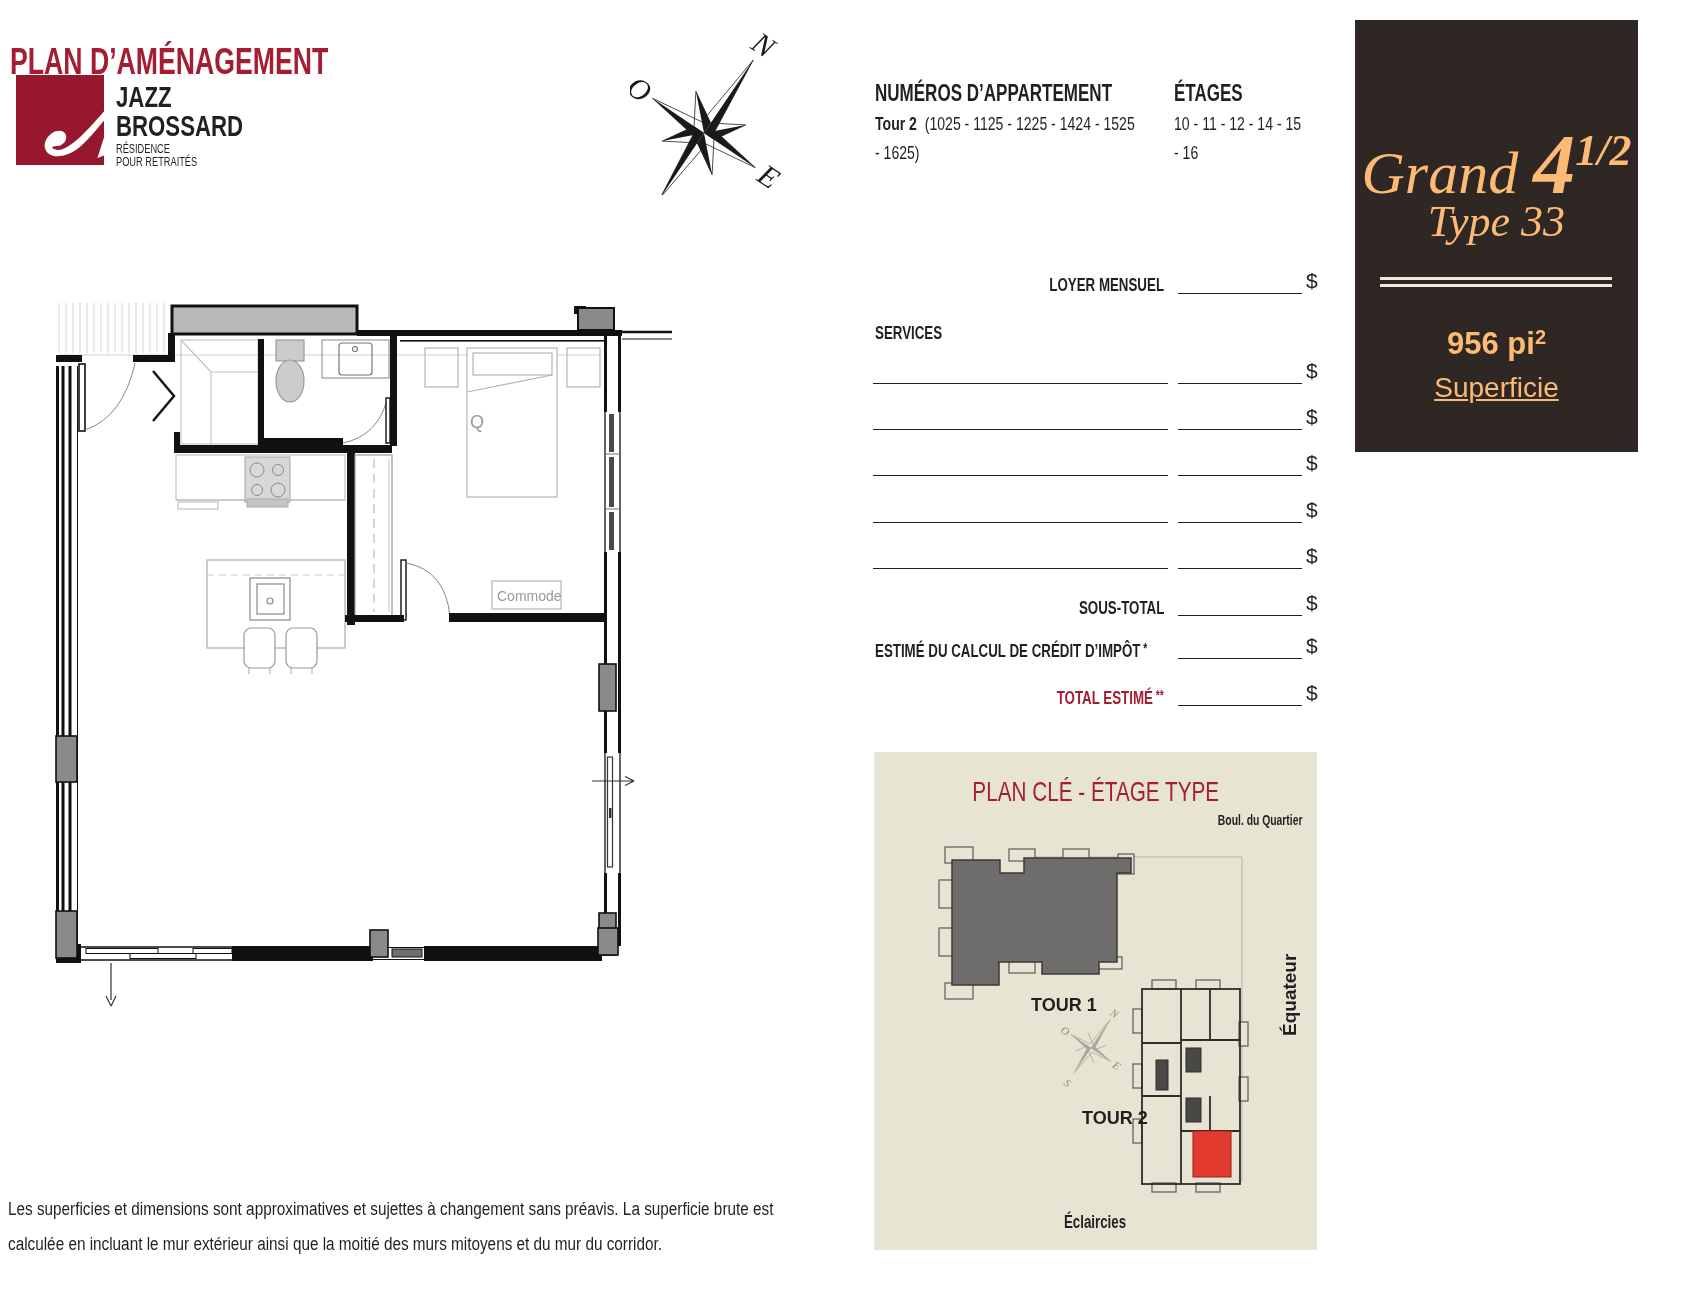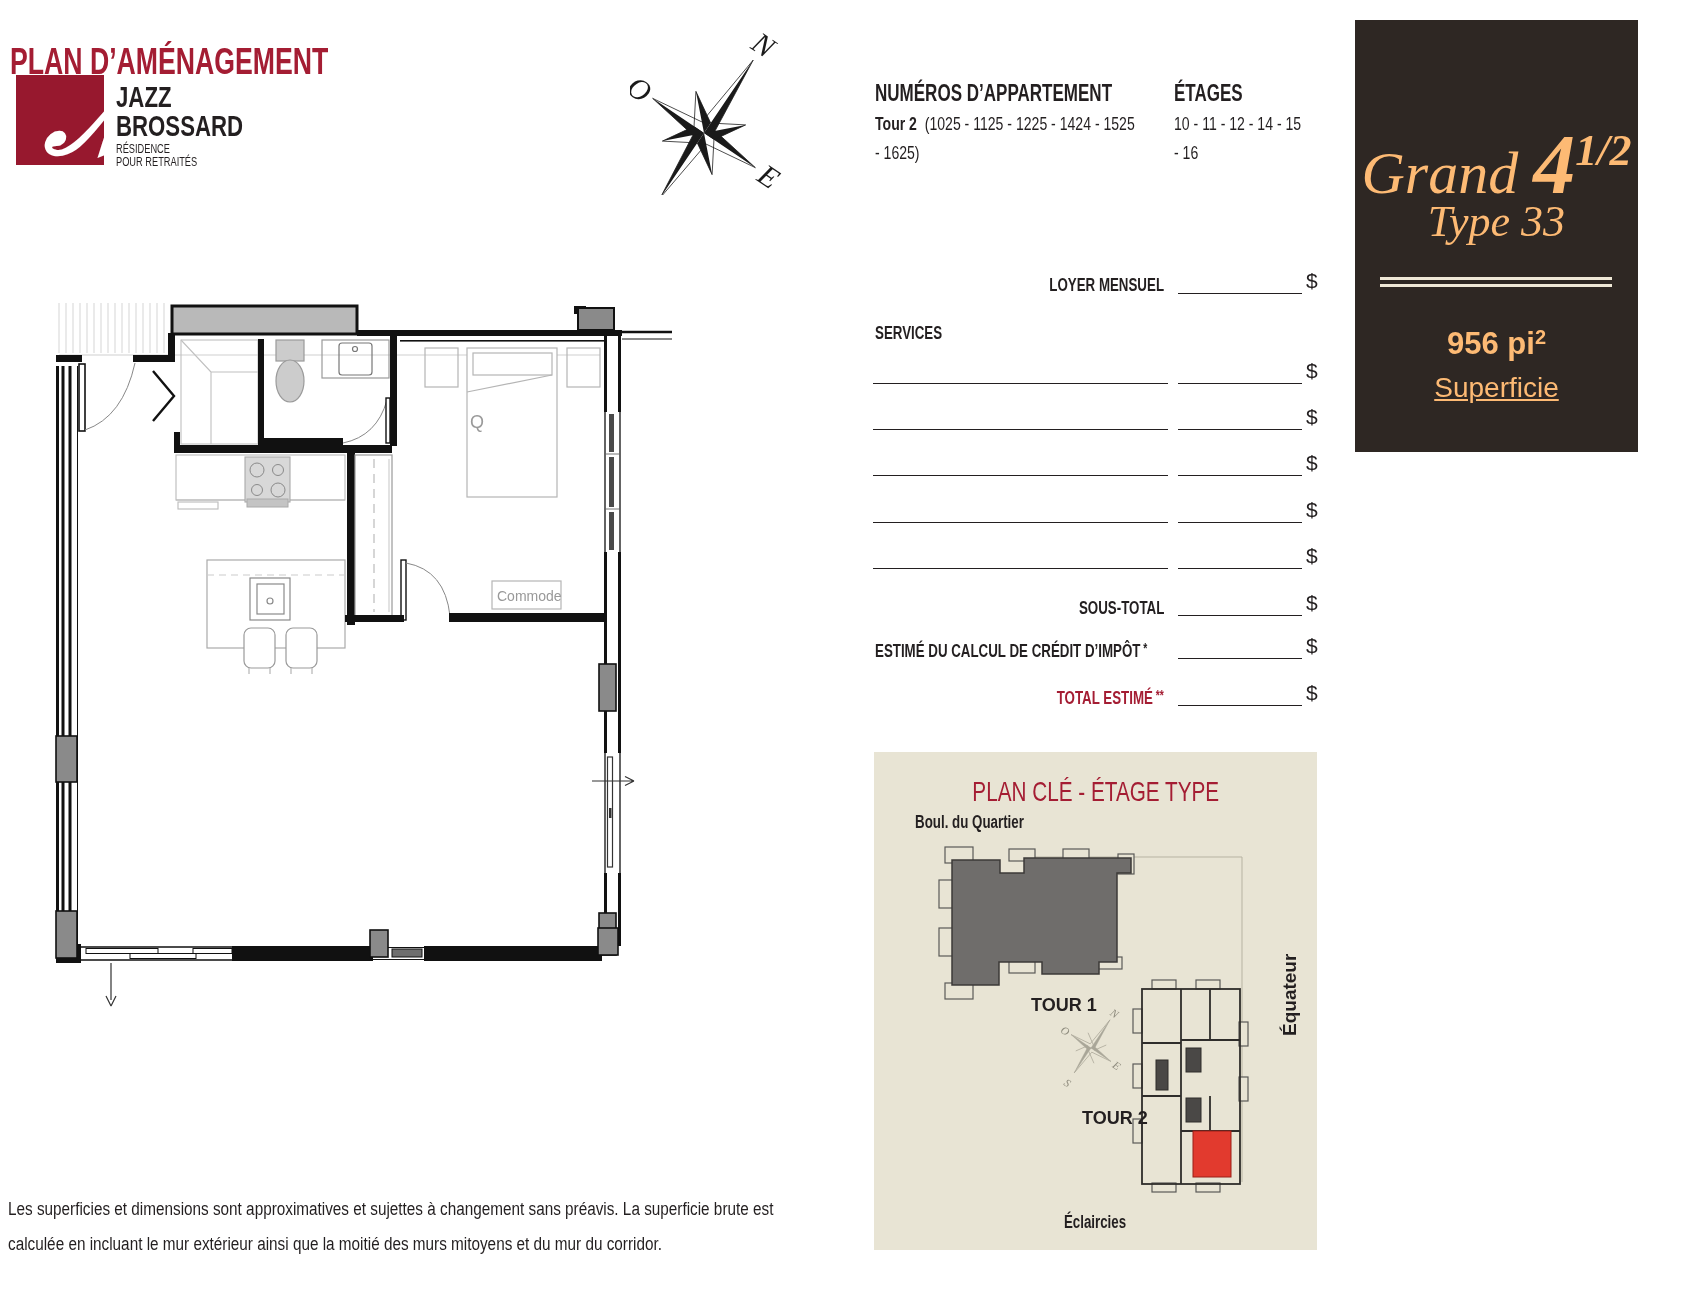--- a/index.html
+++ b/index.html
@@ -104,21 +104,21 @@
   <div class="abs" style="left:25px;top:264px;width:232px;height:2.5px;background:#efe8d6"></div>
 
   <div class="abs" style="left:0;top:306px;width:283px;font-size:31px;font-weight:bold;">956 pi<span style="font-size:20px;position:relative;top:-10px;">2</span></div>
   <div class="abs" style="left:0;top:352px;width:283px;font-size:28px;text-decoration:underline;">Superficie</div>
 </div>
 
 <div class="abs" style="left:874px;top:752px;width:443px;height:498px;background:#e8e4d4;">
 
   <div class="abs red" style="left:0;top:24px;width:443px;text-align:center;font-size:28px;font-weight:normal;"><span class="cond" style="transform-origin:50% 0;">PLAN CLÉ - ÉTAGE TYPE</span></div>
 
-  <div class="abs" style="left:0;top:60px;width:443px;text-align:left;font-size:18px;font-weight:bold;color:#231f20;padding-left:22px;"><span class="cond" style="transform-origin:50% 0;">Boul. du Quartier</span></div>
+  <div class="abs" style="left:0;top:60px;width:443px;text-align:right;font-size:14px;font-weight:bold;color:#231f20;"><span class="cond" style="transform-origin:50% 0;">Boul. du Quartier</span></div>
   <svg class="abs" style="left:0;top:0" width="443" height="498" viewBox="874 752 443 498" id="keyplan">
 
     <g stroke="#b7b3a2" stroke-width="1" fill="none">
       <path d="M1027,857 H1242 V1182"></path>
       <path d="M1027,857 V900"></path>
     </g>
 
     <g fill="#e8e4d4" stroke="#5a5a58" stroke-width="1.2">
       <rect x="945" y="847" width="28" height="16"></rect>
       <rect x="1009" y="849" width="26" height="12"></rect>

